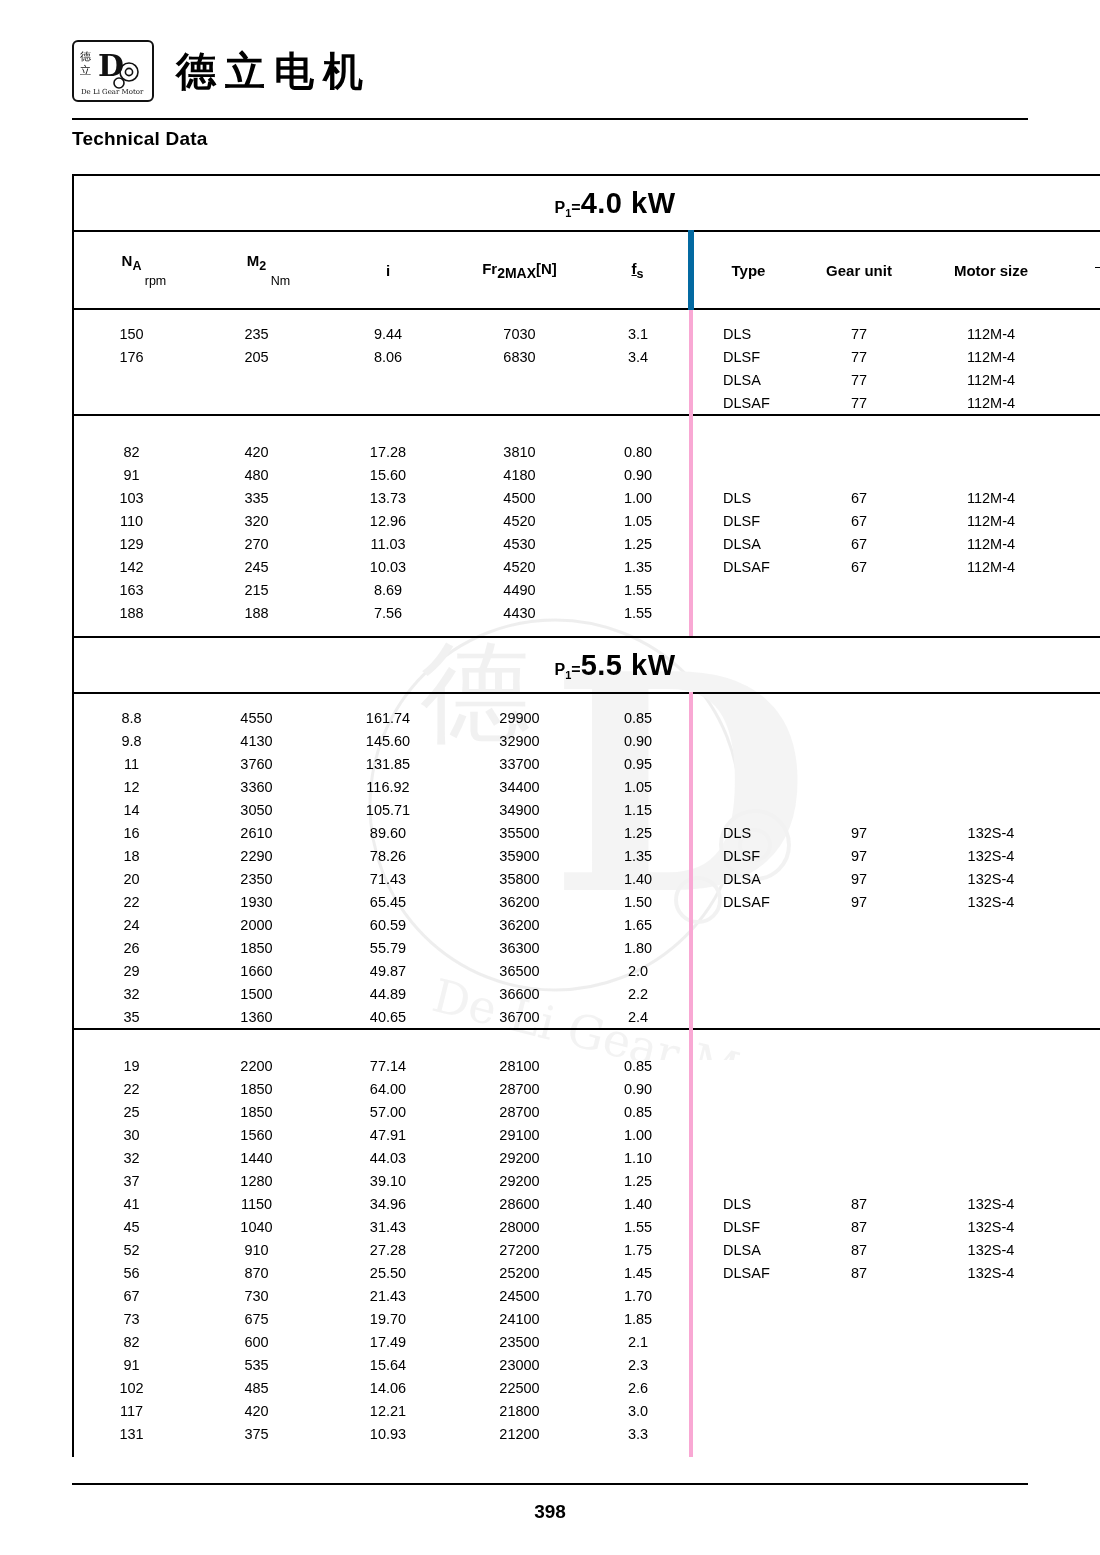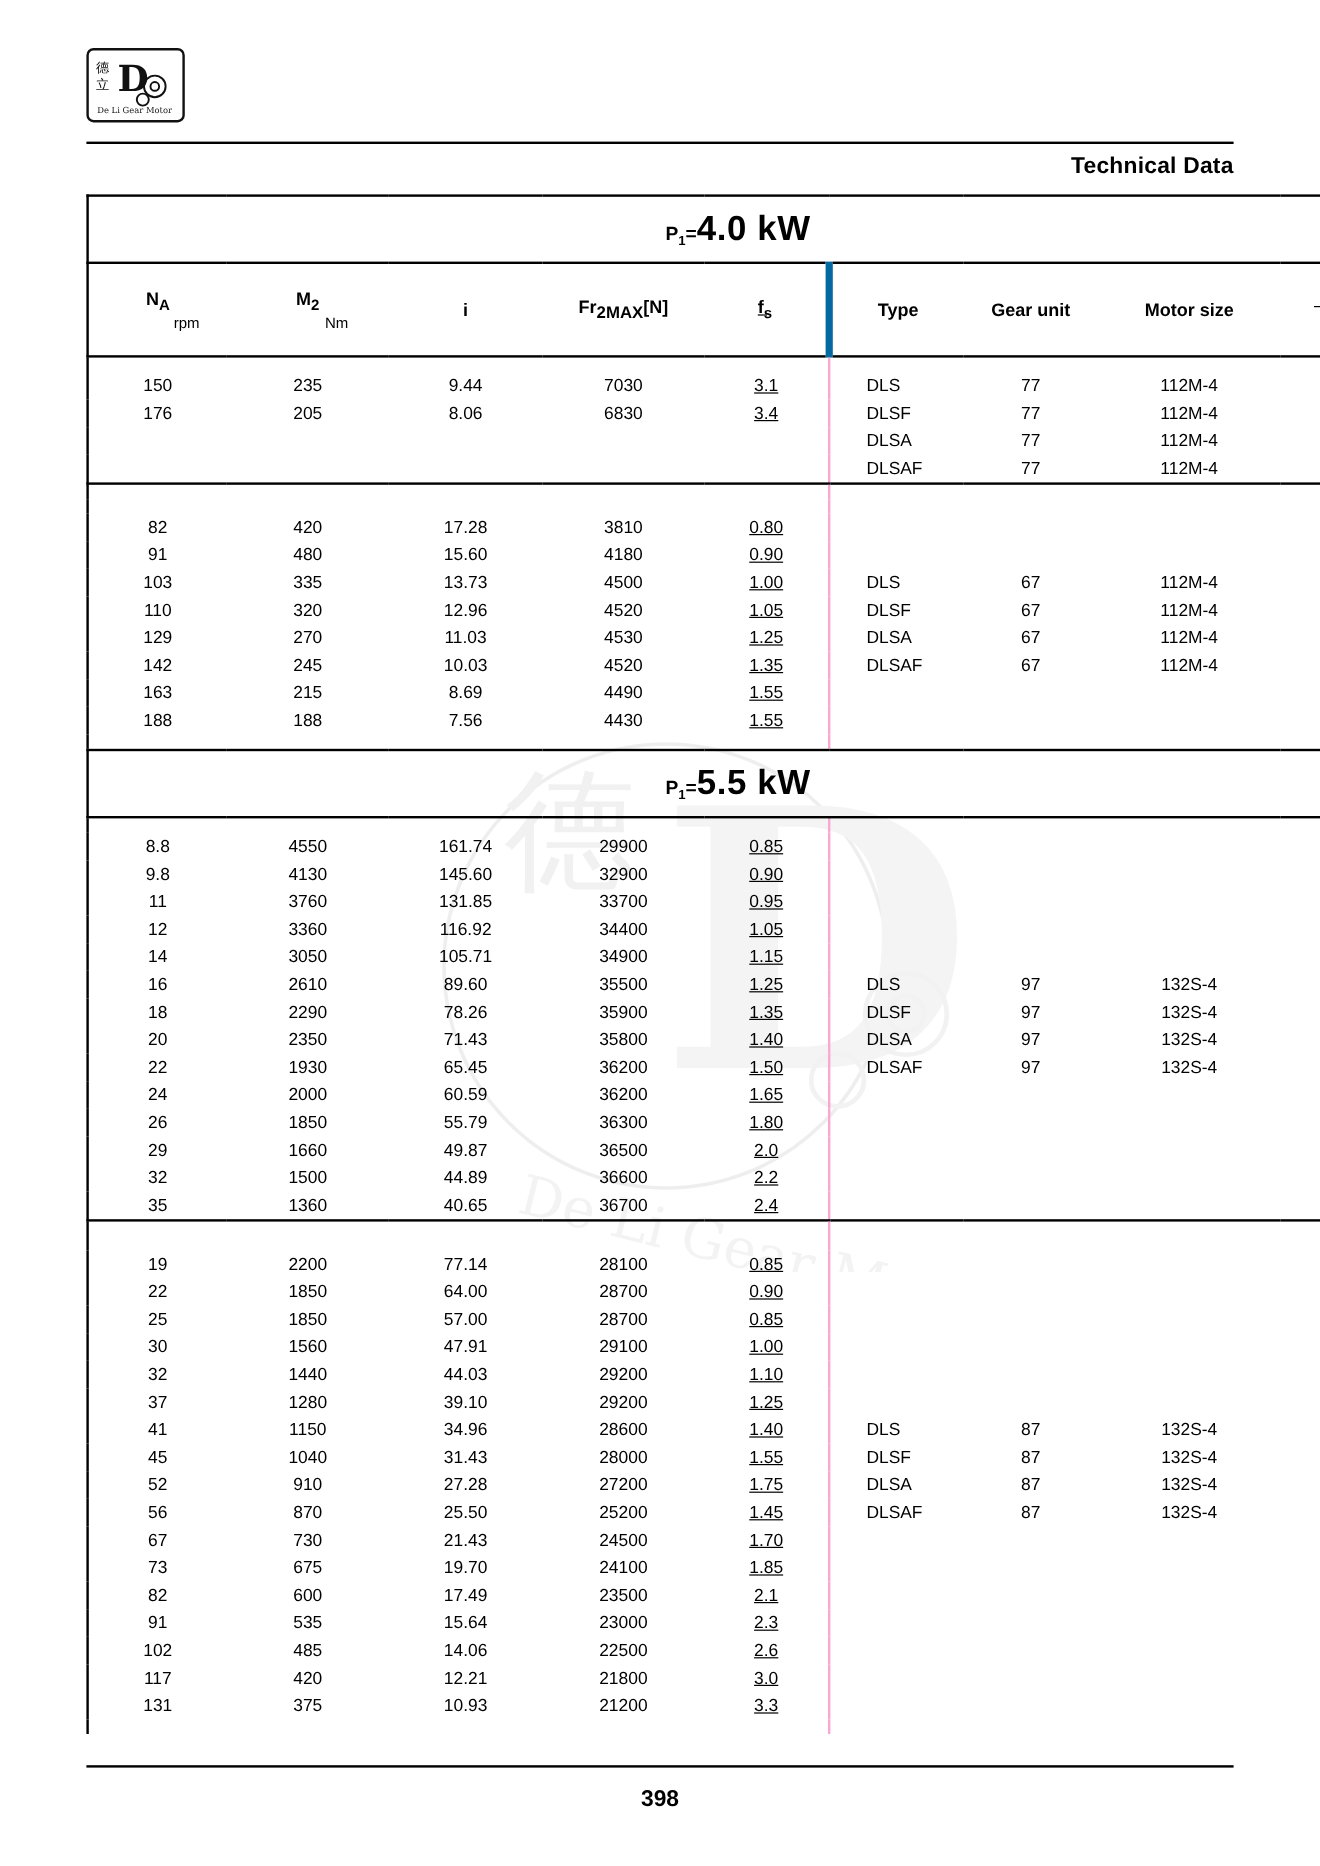--- a/index.html
+++ b/index.html
@@ -75,25 +75,25 @@
   .header-rule {
     position: absolute;
     left: 0;
     right: 0;
     top: 118px;
     border-top: 2px solid #000;
   }
 
   
   .doc-title {
-    text-align: right;
+    text-align: left;
     font-size: 19px;
     font-weight: 700;
     margin-top: 36px;
-    margin-bottom: 12px;
+    margin-bottom: 24px;
     letter-spacing: .2px;
   }
 
   
   table.tbl {
     width: 956px;
     border-collapse: collapse;
     table-layout: fixed;
     font-size: 14.5px;
   }
@@ -154,21 +154,21 @@
 
   
   td.num {
     text-align: center;
     height: 23px;
     font-size: 14.5px;
     vertical-align: middle;
   }
   td.lb { border-left: 2px solid #000; }
   td.rb { border-right: 2px solid #000; }
-  td.vsep { border-right: 2px solid #f9a8d4; text-decoration: underline; }
+  td.vsep { border-right: 4px solid #f9a8d4; }
   tr.grouprule > td { border-bottom: 2px solid #000; }
 
   .spacer-row td { height: 12px; }
 
   
   .footer-rule {
     border-top: 2px solid #000;
     margin-top: 26px;
     width: 956px;
   }
@@ -208,20 +208,21 @@
           <text x="6" y="32" font-family="DejaVu Serif, serif" font-size="11" fill="#111">立</text>
           <text x="24" y="34" font-family="DejaVu Serif, serif" font-size="30" font-weight="bold" fill="#111">D</text>
           <g stroke="#111" stroke-width="1.6" fill="none">
             <circle cx="55" cy="30" r="9"></circle>
             <circle cx="55" cy="30" r="3.6"></circle>
             <circle cx="45" cy="41" r="5"></circle>
           </g>
           <text x="7" y="52" font-family="DejaVu Serif, serif" font-size="7" fill="#111">De Li Gear Motor</text>
         </svg>
       </div>
+      <div class="brand-cn">德立电机</div>
     </div>
     <div class="header-rule"></div>
   </div>
 
   <div class="doc-title">Technical Data</div>
 
   <div id="tables-root">
       <table class="tbl">
         <colgroup>
           <col style="width:116px">

